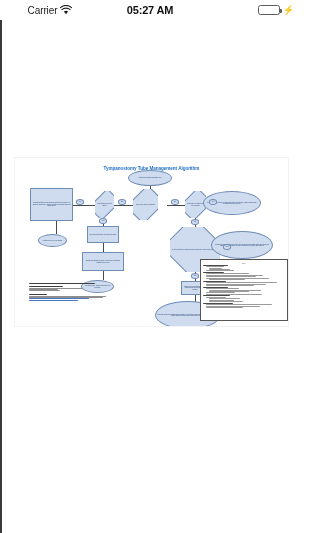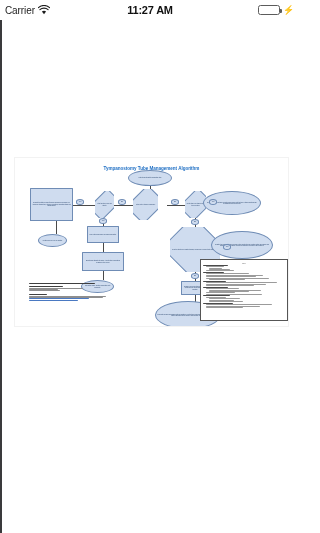--- a/index.html
+++ b/index.html
@@ -21,21 +21,21 @@
     left: 0; top: 0;
     width: 300px; height: 20px;
     display: flex;
     align-items: center;
     background: #ffffff;
     font-size: 10px;
     color: #1a1a1a;
     box-sizing: border-box;
     padding: 0 5px;
   }
-  .sb-left { display: flex; align-items: center; gap: 3px; width: 90px; }
+  .sb-left { display: flex; align-items: center; gap: 3px; width: 90px; justify-content: center; }
   .sb-carrier { font-size: 10px; letter-spacing: -0.1px; color: #1c1c1c; }
   .wifi-icon { display: inline-block; width: 12px; height: 10px; position: relative; }
   .sb-center { flex: 1; text-align: center; font-size: 11px; font-weight: bold; color: #111; letter-spacing: -0.2px; }
   .sb-right { width: 90px; display: flex; align-items: center; justify-content: flex-end; gap: 1px; }
   .battery {
     width: 22px; height: 10px;
     border: 1px solid #5c5c5c;
     border-radius: 2.5px;
     box-sizing: border-box;
     padding: 1px;
@@ -218,21 +218,21 @@
   <div class="sb-left">
     <span class="sb-carrier">Carrier</span>
     <span class="wifi-icon">
       <svg width="12" height="10" viewBox="0 0 12 10">
         <path d="M6 9.2 L3.9 6.6 A3.4 3.4 0 0 1 8.1 6.6 Z" fill="#1c1c1c"></path>
         <path d="M1.9 4.7 A6 6 0 0 1 10.1 4.7" stroke="#1c1c1c" stroke-width="1.1" fill="none" stroke-linecap="round"></path>
         <path d="M0.4 2.6 A8.4 8.4 0 0 1 11.6 2.6" stroke="#1c1c1c" stroke-width="1.1" fill="none" stroke-linecap="round"></path>
       </svg>
     </span>
   </div>
-  <div class="sb-center">11:27 AM</div>
+  <div class="sb-center">05:27 AM</div>
   <div class="sb-right">
     <span class="battery">
       <span class="battery-fill" style="width:72%"></span>
       <span class="battery-cap"></span>
     </span>
     <span class="bolt">⚡</span>
   </div>
 </div>
 
 <div class="app-frame">

